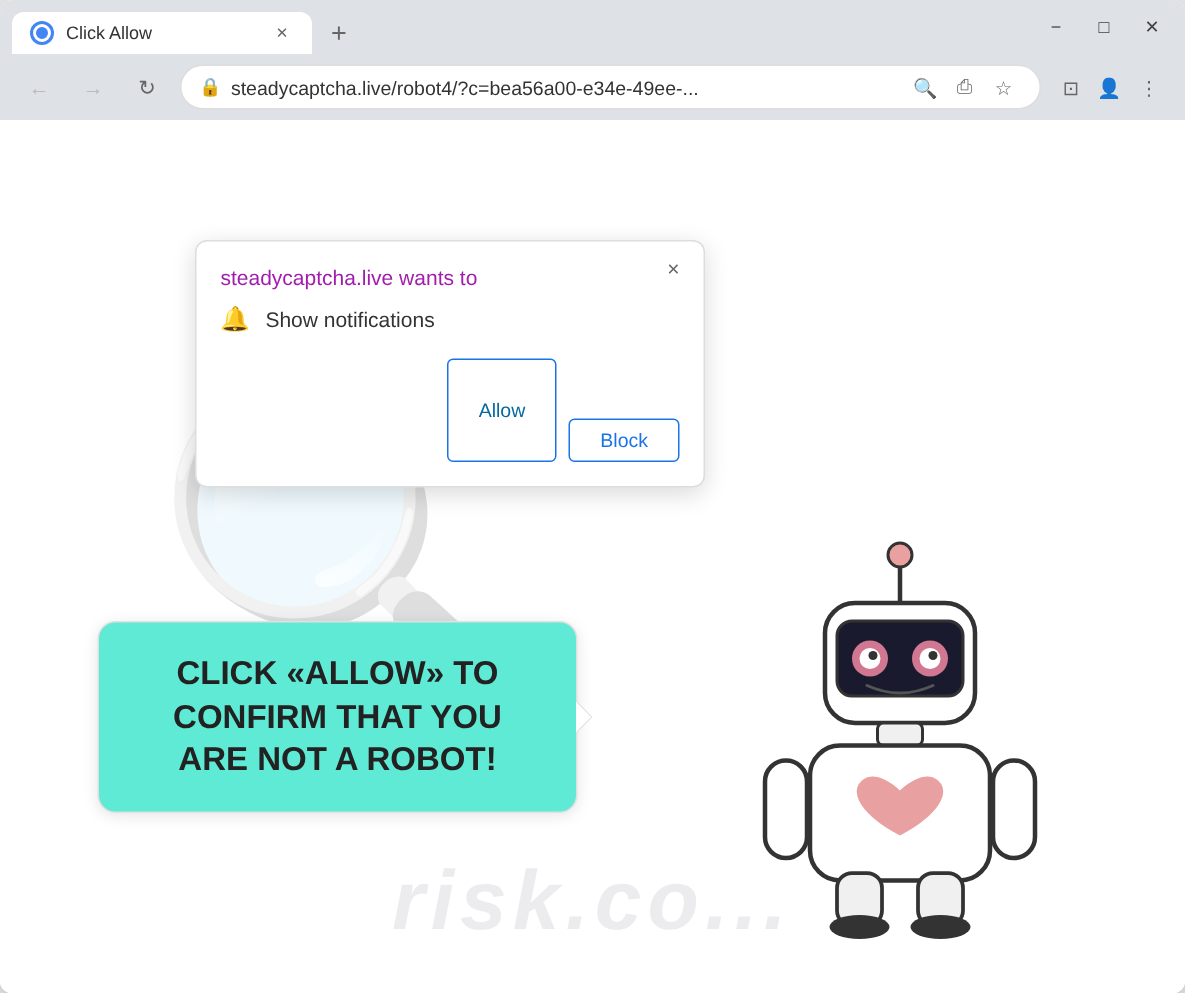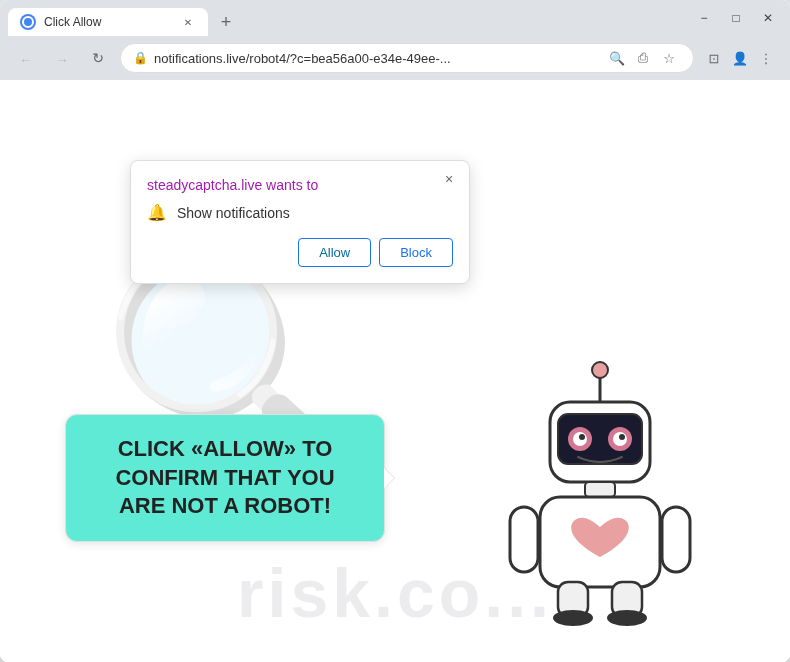--- a/index.html
+++ b/index.html
@@ -220,24 +220,25 @@
       position: relative;
     }
 
     
     .watermark {
       position: absolute;
       bottom: 30px;
       left: 0;
       right: 0;
       text-align: center;
-      font-size: 68px;
+      font-size: 56px;
       font-weight: bold;
       color: rgba(200, 200, 210, 0.35);
       letter-spacing: 4px;
+      font-style: italic;
       pointer-events: none;
       user-select: none;
     }
 
     
     .watermark-magnifier {
       position: absolute;
       top: 50%;
       left: 30%;
       transform: translate(-50%, -50%);
@@ -369,20 +370,21 @@
 
     .btn-block {
       background: #fff;
       border: 1px solid #1a73e8;
       color: #1a73e8;
       padding: 6px 20px;
       border-radius: 4px;
       cursor: pointer;
       font-size: 13px;
       font-weight: 500;
+      margin-top: 40px;
     }
 
     
     .robot-svg {
       width: 100%;
       height: 100%;
     }
   </style>
 </head>
 <body>
@@ -404,21 +406,21 @@
       <div class="win-btn close">✕</div>
     </div>
   </div>
 
   <div class="address-bar">
     <div class="nav-btn disabled">←</div>
     <div class="nav-btn disabled">→</div>
     <div class="nav-btn">↻</div>
     <div class="url-bar">
       <span class="lock-icon">🔒</span>
-      <span class="url-text">notifications.live/robot4/?c=bea56a00-e34e-49ee-...</span>
+      <span class="url-text">steadycaptcha.live/robot4/?c=bea56a00-e34e-49ee-...</span>
       <div class="url-actions">
         <div class="url-action-btn">🔍</div>
         <div class="url-action-btn">⎙</div>
         <div class="url-action-btn">☆</div>
       </div>
     </div>
     <div class="browser-actions">
       <div class="url-action-btn">⊡</div>
       <div class="url-action-btn">👤</div>
       <div class="url-action-btn">⋮</div>

